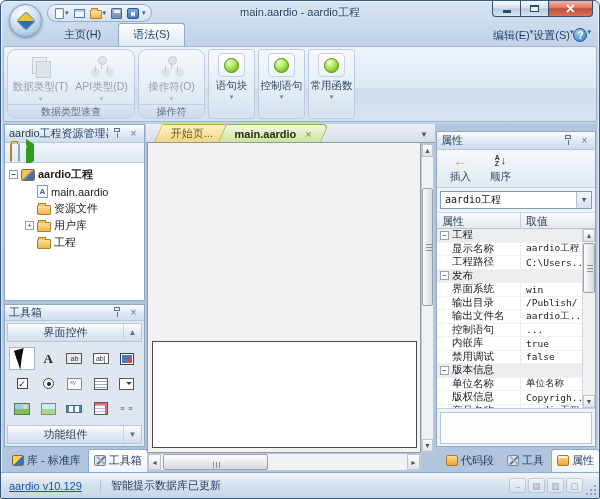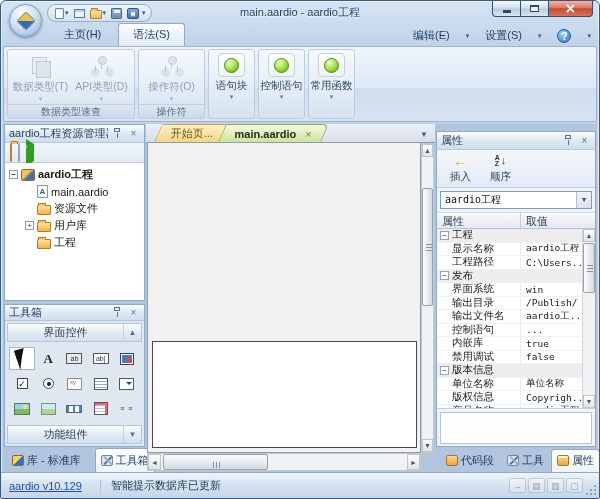--- a/index.html
+++ b/index.html
@@ -35,27 +35,27 @@
   .wc-min{width:29px;border-radius:0 0 0 4px;}
   .wc-max{width:27px;border-left:none;border-right:none;}
   .wc-close{width:45px;border-radius:0 0 4px 0;color:#fff;background:linear-gradient(#f4b5a5,#dd7860 45%,#c24c30 52%,#d9735e);font-weight:bold;}
   .g-min{width:8px;height:3px;background:#2a4a68;margin-top:6px;}
   .g-max{width:9px;height:7px;border:1px solid #2a4a68;box-shadow:inset 0 1px 0 #2a4a68;background:#eaf2fa;}
 
   
   .menu-row{position:absolute;top:23px;left:0;right:0;height:22px;display:flex;align-items:flex-end;padding-left:48px;}
   .rtab{padding:3px 14px 4px;font-size:11px;color:#1e3c5c;border:1px solid transparent;border-bottom:none;border-radius:3px 3px 0 0;margin-right:2px;white-space:nowrap;}
   .rtab.active{background:linear-gradient(#fdfeff,#eef4fb 45%,#e1ebf7);border-color:#93a9c4;}
-  .menu-right{position:absolute;right:8px;top:27px;display:flex;align-items:center;gap:16px;font-size:11px;color:#1e3c5c;white-space:nowrap;}
+  .menu-right{position:absolute;right:8px;top:27px;display:flex;gap:0;font-size:11px;color:#1e3c5c;white-space:nowrap;}
   .help-icon{width:14px;height:14px;border-radius:50%;background:radial-gradient(circle at 35% 30%,#9fd0f4,#2f77c0);border:1px solid #1f5a98;color:#fff;font-weight:bold;font-size:10px;text-align:center;line-height:13px;}
 
   
   .ribbon{position:absolute;top:45px;left:2px;right:2px;height:76px;display:flex;gap:3px;padding:2px 3px;
     background:linear-gradient(#eef4fb,#dde8f4 55%,#cfdded 56%,#d8e3f1);border:1px solid #9fb4cf;border-radius:2px;}
-  .rgroup{border:1px solid #bccddf;border-radius:3px;display:flex;flex-direction:column;overflow:hidden;
+  .rgroup{border:1px solid #bccddf;border-radius:9px;display:flex;flex-direction:column;overflow:hidden;
     background:linear-gradient(#f6f9fd,#e3ecf6 60%,#d6e2f0);}
   .rgroup-body{flex:1;display:flex;align-items:stretch;padding:1px 2px;}
   .rgroup-caption{height:14px;font-size:10px;text-align:center;color:#5f7189;line-height:13px;
     background:linear-gradient(#dde7f2,#cbd9ea);border-top:1px solid #c3d2e3;}
   .bigbtn{width:61px;display:flex;flex-direction:column;align-items:center;padding-top:4px;gap:1px;color:#3c5068;}
   .bigbtn.disabled{opacity:.5;}
   .bigbtn .lbl{font-size:10.5px;white-space:nowrap;}
   .dd{font-size:7px;color:#6b7e94;line-height:7px;}
   .bi{width:24px;height:24px;position:relative;}
   .bi-pages::before{content:"";position:absolute;left:3px;top:2px;width:13px;height:15px;background:#e2e7ec;border:1px solid #9aa4ae;}
@@ -115,21 +115,21 @@
   .t-list{width:14px;height:12px;border:1px solid #556;background:repeating-linear-gradient(#fff 0 2px,#9ab 2px 3px);}
   .t-combo{width:15px;height:12px;border:1px solid #556;background:#fff;position:relative;}
   .t-combo::after{content:"";position:absolute;right:1px;top:3px;border:3px solid transparent;border-top-color:#345;}
   .t-pic{width:16px;height:12px;border:1px solid #575;background:linear-gradient(#9fd0f0 0 55%,#7cbf5a 55%);position:relative;}
   .t-pic::before{content:"";position:absolute;right:2px;top:1px;width:4px;height:4px;border-radius:50%;background:#ffe070;}
   .t-img{width:15px;height:12px;border:1px solid #888;background:linear-gradient(#cfe8f8 0 55%,#a8d890 55%);}
   .t-progress{width:16px;height:8px;border:1px solid #567;background:#fff;box-shadow:inset 2px 0 0 #48c,inset 6px 0 0 #fff,inset 8px 0 0 #48c,inset 12px 0 0 #fff,inset 14px 0 0 #48c;}
   .t-rich{width:14px;height:13px;border:1px solid #556;background:repeating-linear-gradient(#fff 0 2px,#cbd 2px 3px);box-shadow:inset -2px 2px 0 #e66;}
   .t-lview{font-size:7px;line-height:7px;color:#345;letter-spacing:1px;text-align:center;}
 
-  .left-tabs{position:absolute;left:1px;right:1px;bottom:0;height:24px;display:flex;gap:8px;padding-left:2px;}
+  .left-tabs{position:absolute;left:1px;right:1px;bottom:0;height:24px;display:flex;align-items:flex-end;gap:1px;padding-left:2px;}
   .btab{display:flex;align-items:center;gap:3px;padding:3px 5px 4px;font-size:11px;color:#25405c;border:1px solid transparent;border-bottom:none;white-space:nowrap;}
   .btab.active{background:linear-gradient(#ffffff,#eef3f9);border-color:#8fa9c9;border-radius:3px 3px 0 0;}
   .mi{width:12px;height:11px;border-radius:2px;}
   .mi-library{background:linear-gradient(135deg,#ffd24e 48%,#3c71b8 52%);border:1px solid #7a6a34;}
   .mi-toolbox{background:#dde4ec;border:1px solid #78889c;position:relative;}
   .mi-toolbox::before,.mi-toolbox::after{content:"";position:absolute;left:5px;top:-1px;width:2px;height:11px;background:#5a7090;}
   .mi-toolbox::before{transform:rotate(45deg);}
   .mi-toolbox::after{transform:rotate(-45deg);background:#9ab0c8;}
   .mi-snippet{background:linear-gradient(#ffd88a,#f0a43c);border:1px solid #a87828;}
   .mi-props{background:linear-gradient(#ffd88a,#f0a43c);border:1px solid #a87828;box-shadow:inset 0 2px 0 #fff4d8;}

